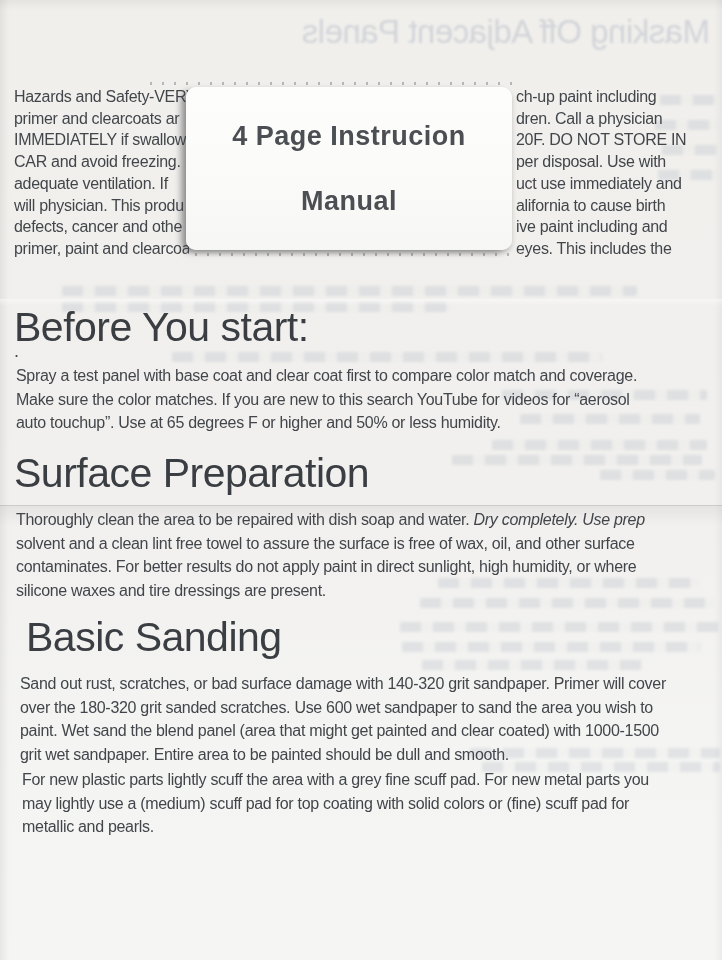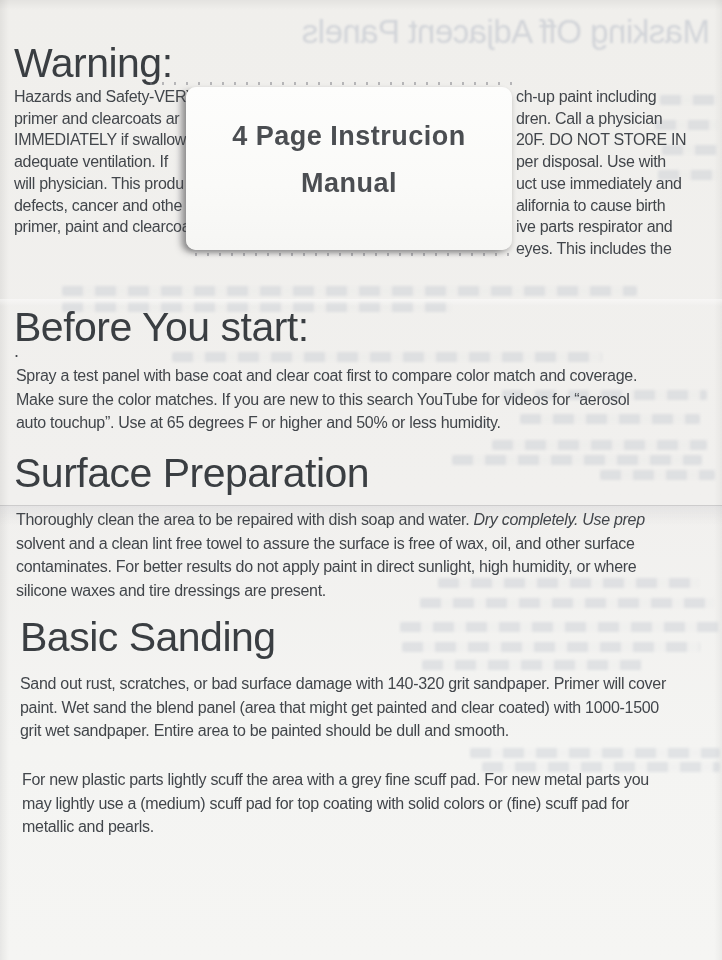--- a/index.html
+++ b/index.html
@@ -58,21 +58,21 @@
     background:linear-gradient(180deg,#fdfdfc 0%,#fafaf8 60%,#f6f6f4 100%);
     border-radius:10px;
     box-shadow:-6px 3px 6px -1px rgba(70,70,74,0.5), 0 3px 5px rgba(0,0,0,0.18);
     text-align:center;
   }
   .sticker-line{
     font-size:27px;font-weight:bold;color:#4b4e52;letter-spacing:0.5px;
     white-space:nowrap;
   }
   .sticker-line.l1{margin-top:34px;}
-  .sticker-line.l2{margin-top:16px;}
+  .sticker-line.l2{margin-top:34px;}
 </style>
 </head>
 <body>
 
 <div class="page">
 
   <div class="ghost-heading">Masking Off Adjacent Panels</div>
 
   <div class="ghost-bar" style="left:660px;top:95px;width:58px"></div>
   <div class="ghost-bar" style="left:655px;top:120px;width:64px"></div>
@@ -90,40 +90,40 @@
   <div class="ghost-bar" style="left:420px;top:598px;width:295px"></div>
   <div class="ghost-bar" style="left:400px;top:622px;width:320px"></div>
   <div class="ghost-bar" style="left:402px;top:642px;width:298px"></div>
   <div class="ghost-bar" style="left:422px;top:660px;width:220px"></div>
   <div class="ghost-bar" style="left:470px;top:748px;width:250px"></div>
   <div class="ghost-bar" style="left:482px;top:762px;width:238px"></div>
 
   <div class="crease-soft"></div>
   <div class="crease-main"></div>
 
-  <div class="h1" style="left:14px;top:40px">Warning:</div>
 
   <div class="body-col warn-col" style="left:14px;top:86px;width:175px;overflow:hidden">
       <div class="tline">Hazards and Safety-VERY</div>
       <div class="tline">primer and clearcoats ar</div>
       <div class="tline">IMMEDIATELY if swallow</div>
+      <div class="tline">CAR and avoid freezing.</div>
       <div class="tline">adequate ventilation. If</div>
       <div class="tline">will physician. This produ</div>
       <div class="tline">defects, cancer and othe</div>
       <div class="tline">primer, paint and clearcoat.</div>
     </div>
 
   <div class="body-col warn-col" style="left:516px;top:86px;width:206px">
       <div class="tline">ch-up paint including</div>
       <div class="tline">dren. Call a physician</div>
       <div class="tline">20F. DO NOT STORE IN</div>
       <div class="tline">per disposal. Use with</div>
       <div class="tline">uct use immediately and</div>
       <div class="tline">alifornia to cause birth</div>
-      <div class="tline">ive parts respirator and</div>
+      <div class="tline">ive paint including and</div>
       <div class="tline">eyes. This includes the</div>
     </div>
 
   <div class="perf" style="left:150px;top:82px;width:362px"></div>
   <div class="perf" style="left:195px;top:253px;width:318px"></div>
   <div class="sticker">
     <div class="sticker-line l1">4 Page Instrucion</div>
     <div class="sticker-line l2">Manual</div>
   </div>
 
@@ -136,23 +136,24 @@
     </div>
 
   <div class="h1" style="left:14px;top:450px">Surface Preparation</div>
   <div class="body-col para" style="left:16px;top:508px;width:700px">
       <div class="tline"><span>Thoroughly clean the area to be repaired with dish soap and water.  </span><span style="font-style: italic; text-align: center;">Dry completely. Use prep</span></div>
       <div class="tline">solvent and a clean lint free towel to assure the surface is free of wax, oil, and other surface</div>
       <div class="tline">contaminates. For better results do not apply paint in direct sunlight, high humidity, or where</div>
       <div class="tline">silicone waxes and tire dressings are present.</div>
     </div>
 
-  <div class="h1" style="left:20px;top:614px">Basic Sanding</div>
+  <div class="h1" style="left:26px;top:614px">Basic Sanding</div>
   <div class="body-col para" style="left:20px;top:672px;width:700px">
       <div class="tline">Sand out rust, scratches, or bad surface damage with 140-320 grit sandpaper. Primer will cover</div>
+      <div class="tline">over the 180-320 grit sanded scratches. Use 600 wet sandpaper to sand the area you wish to</div>
       <div class="tline">paint. Wet sand the blend panel (area that might get painted and clear coated) with 1000-1500</div>
       <div class="tline">grit wet sandpaper. Entire area to be painted should be dull and smooth.</div>
     </div>
   <div class="body-col para" style="left:22px;top:768px;width:700px">
       <div class="tline">For new plastic parts lightly scuff the area with a grey fine scuff pad. For new metal parts you</div>
       <div class="tline">may lightly use a (medium) scuff pad for top coating with solid colors or (fine) scuff pad for</div>
       <div class="tline">metallic and pearls.</div>
     </div>
 
 </div>

